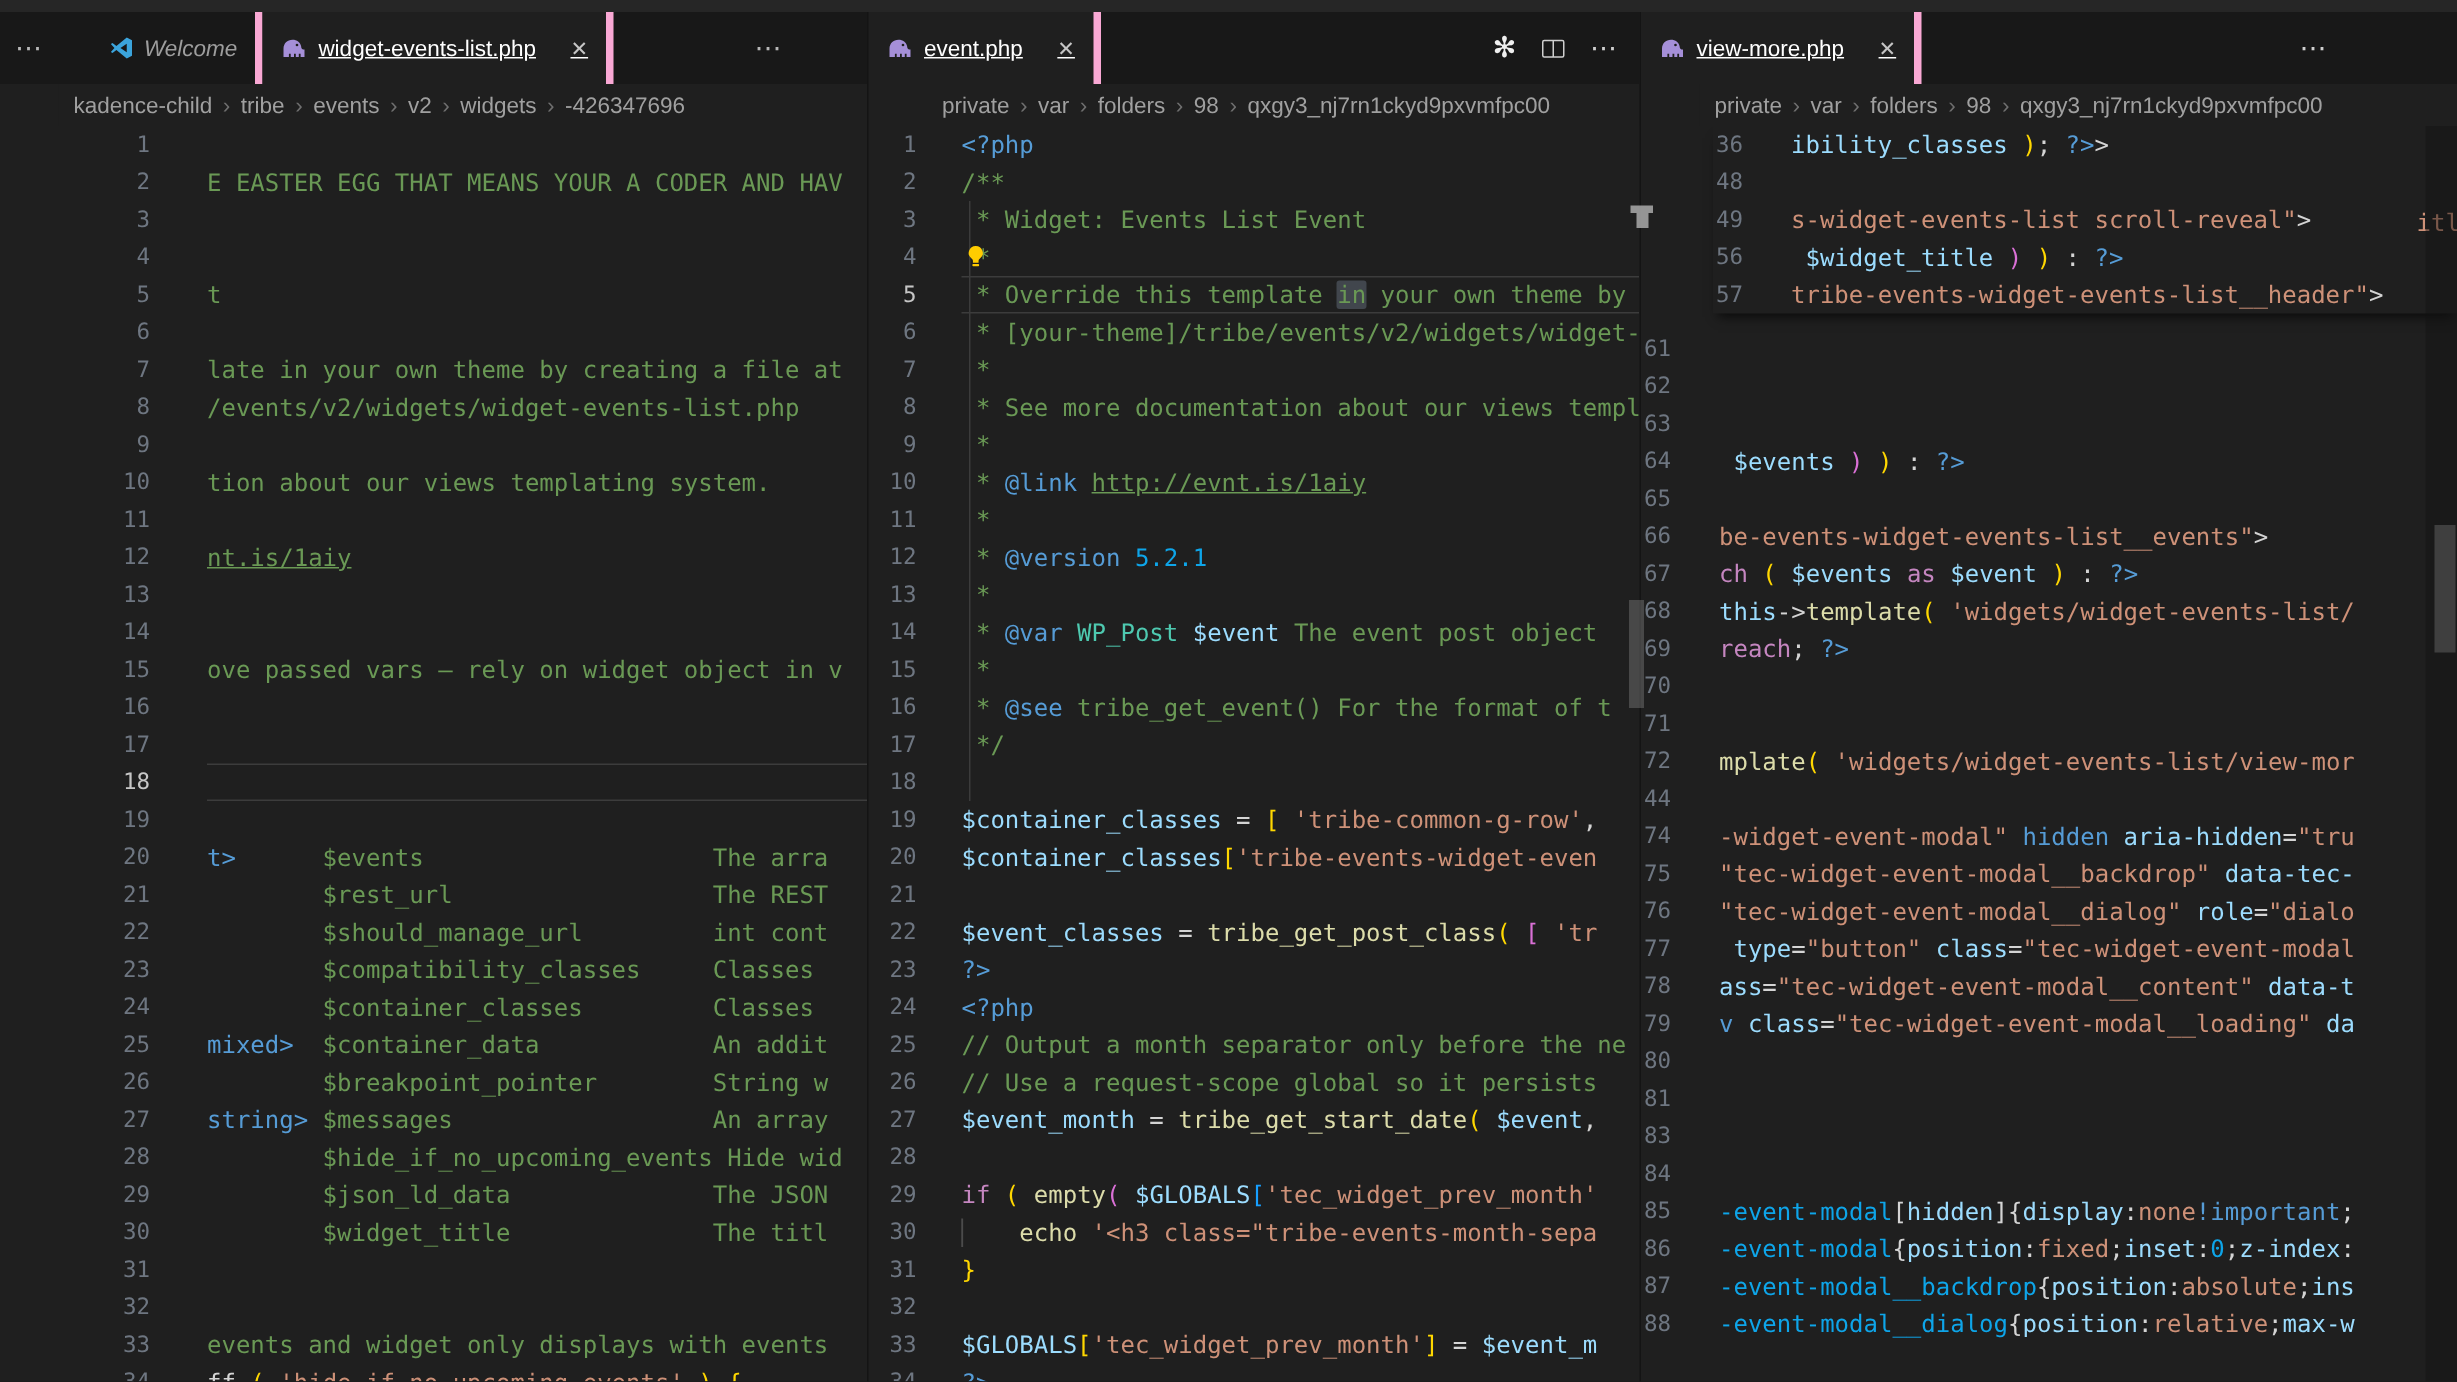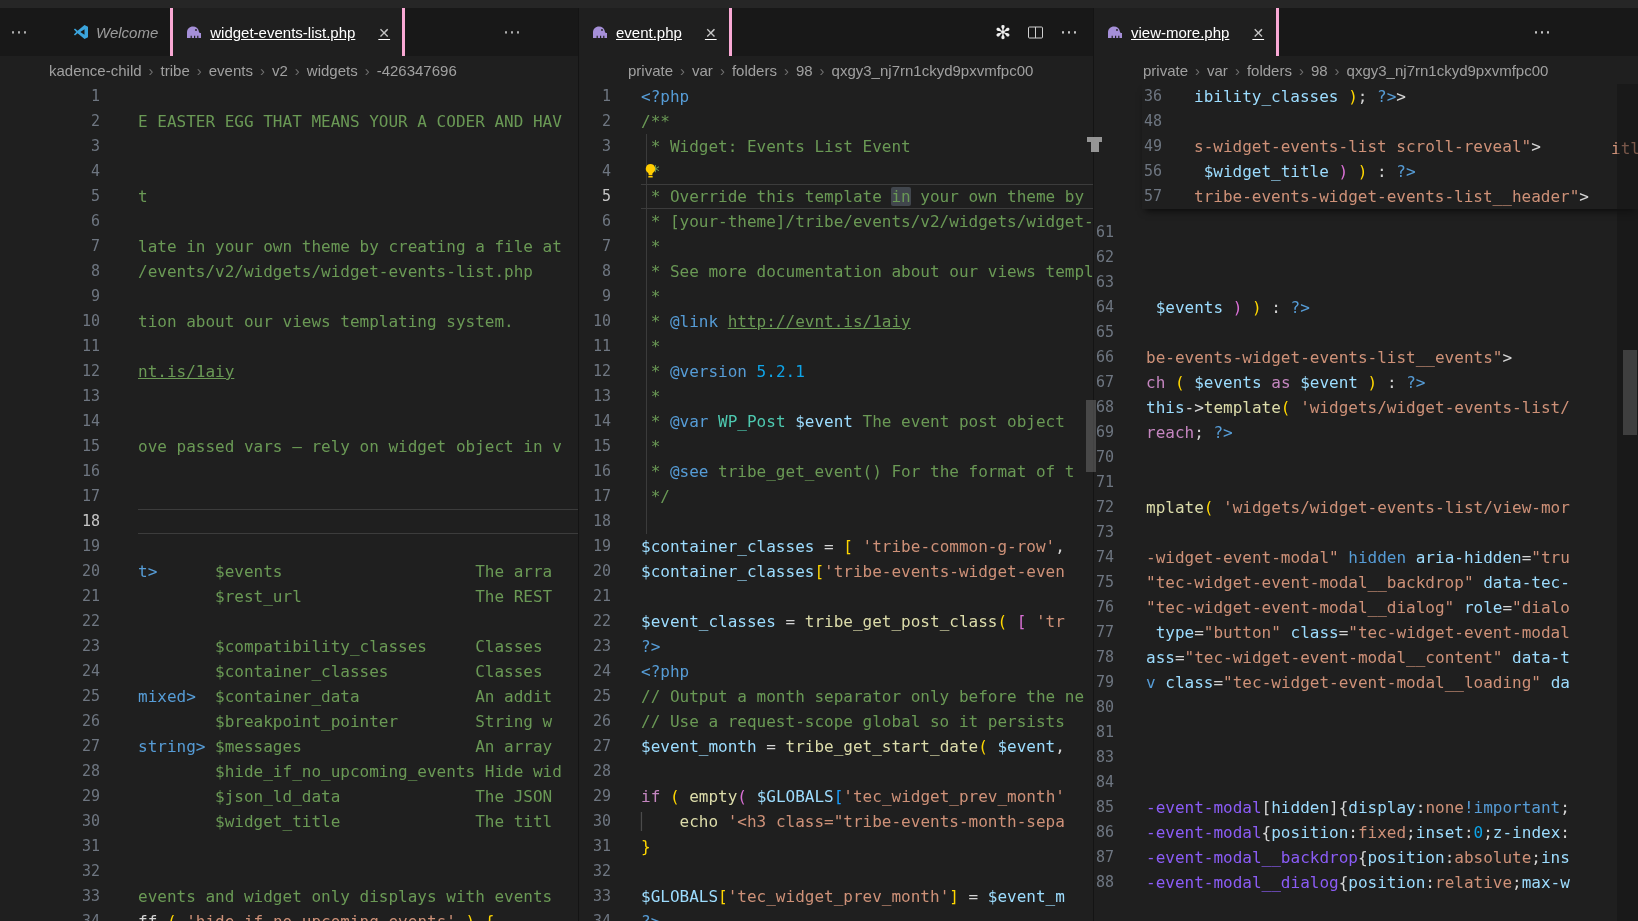--- a/index.html
+++ b/index.html
@@ -2,40 +2,40 @@
 <html><head>
 <meta charset="utf-8">
 <style>
   html,body{margin:0;padding:0;background:#1f1f1f;width:1638px;height:921px;overflow:hidden;
     font-family:"Liberation Sans", sans-serif;}
   #topstrip{height:8px;background:#262626;width:100%;}
   #groups{display:flex;flex-direction:row;height:913px;position:relative;}
   .pane{position:relative;height:913px;flex:0 0 auto;box-sizing:border-box;border-left:1px solid #141414;overflow:hidden;background:#1f1f1f;}
   .pane:first-child{border-left:none;}
   .tabbar{height:48px;background:#181818;display:flex;align-items:stretch;position:relative;}
-  .tab{display:flex;align-items:center;gap:7px;padding:0 12px;font-size:15px;color:#9d9d9d;background:#181818;border-right:3px solid #f9a8d4;cursor:pointer;}
+  .tab{display:flex;align-items:center;gap:7px;padding:0 12px;font-size:15px;color:#9d9d9d;background:#181818;border-right:5px solid #f9a8d4;cursor:pointer;}
   .tab.active{background:#1f1f1f;color:#fff;text-decoration:underline;}
   .tab .label.italic{font-style:italic;}
   .tab .close{margin-left:8px;font-size:13px;color:#c5c5c5;line-height:1;}
   .tab-overflow{display:flex;align-items:center;padding:0 10px;color:#b8b8b8;font-size:18px;letter-spacing:1px;cursor:pointer;}
   .actions{position:absolute;right:0;top:0;height:48px;display:flex;align-items:center;gap:16px;padding-right:14px;}
   .action{color:#d7d7d7;font-size:17px;cursor:pointer;display:flex;align-items:center;}
   .breadcrumb{height:28px;display:flex;align-items:center;font-size:15px;color:#a0a0a0;padding-left:10px;white-space:nowrap;overflow:hidden;background:#1f1f1f;margin-left:39px;}
   .crumb{cursor:pointer;}
   .crumb-sep{color:#6f6f6f;margin:0 7px;font-size:15px;}
   .code{position:relative;height:837px;overflow:hidden;font-family:"DejaVu Sans Mono", monospace;}
   .row{position:relative;height:25px;}
   .num{position:absolute;left:0;top:0;width:var(--nr);text-align:right;font-size:15px;line-height:25px;color:#6e7681;}
   .row.active-line .num{color:#c6c6c6;}
   .row.active-line::after{content:"";position:absolute;left:var(--cl);right:0;top:0;bottom:0;border-top:1px solid #3c3c3c;border-bottom:1px solid #3c3c3c;pointer-events:none;}
   .src{position:absolute;left:var(--cl);top:0;margin:0;font-size:16px;line-height:25px;white-space:pre;}
   .tk-plain{color:#d4d4d4}.tk-comment{color:#6A9955}.tk-kw{color:#569CD6}.tk-ctrl{color:#C586C0}
   .tk-var{color:#9CDCFE}.tk-str{color:#CE9178}.tk-fn{color:#DCDCAA}.tk-type{color:#4EC9B0}
   .tk-num{color:#0ea5e9}.tk-b1{color:#FFD700}.tk-b2{color:#DA70D6}.tk-b3{color:#179FFF}
-  .tk-sel{color:#8b5cf6}.tk-attr{color:#9CDCFE}
+  .tk-sel{color:#0ea5e9}.tk-attr{color:#9CDCFE}
   .tk-link{color:#6A9955;text-decoration:underline;}
   .tk-guide{color:#4b4b4b}
   .tk-hl{background:#41464d;border-radius:2px;}
   .sticky{position:relative;z-index:3;background:#1f1f1f;box-shadow:0 5px 7px -3px rgba(0,0,0,.65);margin-left:48px;}
   .spacer{height:11px;}
   .deco{position:absolute;z-index:6;}
   .guide-line{position:absolute;width:1px;background:#3b3b3b;z-index:1;}
   .lightbulb{position:absolute;z-index:4;cursor:pointer;}
 </style>
 </head>
@@ -160,20 +160,21 @@
         <div class="row">
           <span class="num">20</span>
           <pre class="src"><span class="tk-kw">t&gt;</span><span class="tk-comment">      $events                    The arra</span></pre>
         </div>
         <div class="row">
           <span class="num">21</span>
           <pre class="src"><span class="tk-comment">        $rest_url                  The REST</span></pre>
         </div>
         <div class="row">
           <span class="num">22</span>
+          <pre class="src"><span class="tk-comment">        $should_manage_url         int cont</span></pre>
         </div>
         <div class="row">
           <span class="num">23</span>
           <pre class="src"><span class="tk-comment">        $compatibility_classes     Classes</span></pre>
         </div>
         <div class="row">
           <span class="num">24</span>
           <pre class="src"><span class="tk-comment">        $container_classes         Classes</span></pre>
         </div>
         <div class="row">
@@ -495,21 +496,21 @@
         </div>
         <div class="row">
           <span class="num">71</span>
           <pre class="src"></pre>
         </div>
         <div class="row">
           <span class="num">72</span>
           <pre class="src"><span class="tk-fn">mplate</span><span class="tk-b1">(</span><span class="tk-plain"> </span><span class="tk-str">'widgets/widget-events-list/view-mor</span></pre>
         </div>
         <div class="row">
-          <span class="num">73</span>
+          <span class="num">44</span>
           <pre class="src"></pre>
         </div>
         <div class="row">
           <span class="num">74</span>
           <pre class="src"><span class="tk-str">-widget-event-modal"</span><span class="tk-plain"> </span><span class="tk-kw">hidden</span><span class="tk-plain"> </span><span class="tk-attr">aria-hidden</span><span class="tk-plain">=</span><span class="tk-str">"tru</span></pre>
         </div>
         <div class="row">
           <span class="num">75</span>
           <pre class="src"><span class="tk-str">"tec-widget-event-modal__backdrop"</span><span class="tk-plain"> </span><span class="tk-attr">data-tec-</span></pre>
         </div>

